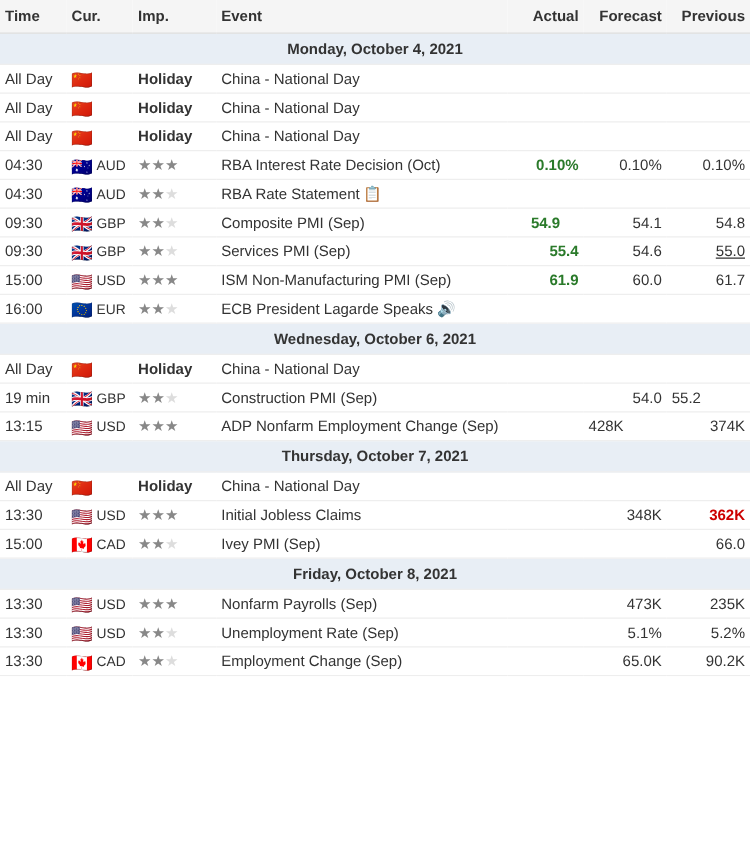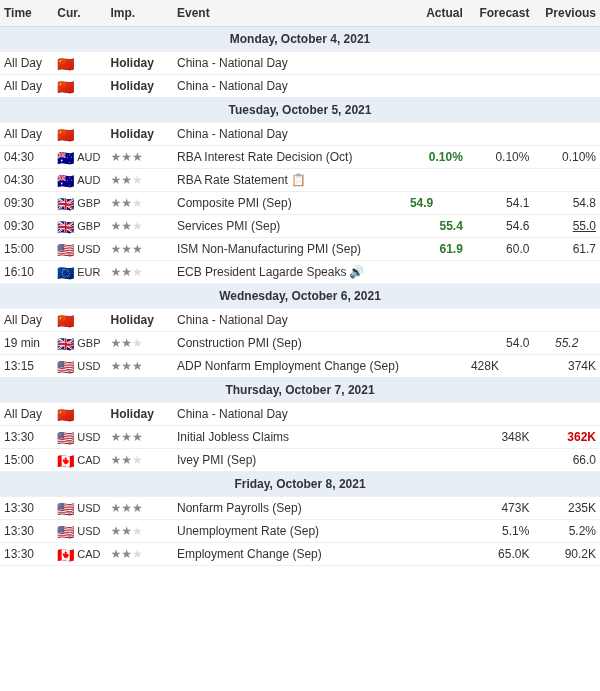--- a/index.html
+++ b/index.html
@@ -89,23 +89,20 @@
       </tr>
       <tr>
         <td class="col-time">All Day</td>
         <td class="col-cur"><span class="flag">🇨🇳</span></td>
         <td class="col-imp"><span class="holiday-bold">Holiday</span></td>
         <td class="col-event"><span>China - National Day</span></td>
         <td class="col-actual" style="text-align: right;"></td>
         <td class="col-forecast" style="text-align: right;"></td>
         <td class="col-previous" style="text-align: right;"></td>
       </tr>
-      <tr class="day-header">
-        <td colspan="7">Tuesday, October 5, 2021</td>
-      </tr>
       <tr>
         <td class="col-time">All Day</td>
         <td class="col-cur"><span class="flag">🇨🇳</span></td>
         <td class="col-imp"><span class="holiday-bold">Holiday</span></td>
         <td class="col-event"><span>China - National Day</span></td>
         <td class="col-actual" style="text-align: right;"></td>
         <td class="col-forecast" style="text-align: right;"></td>
         <td class="col-previous" style="text-align: right;"></td>
       </tr>
       <tr>
@@ -124,21 +121,21 @@
         <td class="col-event"><span>RBA Rate Statement 📋</span></td>
         <td class="col-actual" style="text-align: right;"></td>
         <td class="col-forecast" style="text-align: right;"></td>
         <td class="col-previous" style="text-align: right;"></td>
       </tr>
       <tr>
         <td class="col-time">09:30</td>
         <td class="col-cur"><span class="flag">🇬🇧</span><span style="font-size:11px;">GBP</span></td>
         <td class="col-imp"><span><span style="color:#888;">★</span><span style="color:#888;">★</span><span style="color:#ddd;">★</span></span></td>
         <td class="col-event"><span>Composite PMI (Sep)</span></td>
-        <td class="col-actual" style="text-align: left;"><span class="green bold">54.9</span></td>
+        <td class="col-actual" style="text-align: center;"><span class="green bold">54.9</span></td>
         <td class="col-forecast" style="text-align: right;"><span>54.1</span></td>
         <td class="col-previous" style="text-align: right;"><span class="">54.8</span></td>
       </tr>
       <tr>
         <td class="col-time">09:30</td>
         <td class="col-cur"><span class="flag">🇬🇧</span><span style="font-size:11px;">GBP</span></td>
         <td class="col-imp"><span><span style="color:#888;">★</span><span style="color:#888;">★</span><span style="color:#ddd;">★</span></span></td>
         <td class="col-event"><span>Services PMI (Sep)</span></td>
         <td class="col-actual" style="text-align: right;"><span class="green bold">55.4</span></td>
         <td class="col-forecast" style="text-align: right;"><span>54.6</span></td>
@@ -147,21 +144,21 @@
       <tr>
         <td class="col-time">15:00</td>
         <td class="col-cur"><span class="flag">🇺🇸</span><span style="font-size:11px;">USD</span></td>
         <td class="col-imp"><span><span style="color:#888;">★</span><span style="color:#888;">★</span><span style="color:#888;">★</span></span></td>
         <td class="col-event"><span>ISM Non-Manufacturing PMI (Sep)</span></td>
         <td class="col-actual" style="text-align: right;"><span class="green bold">61.9</span></td>
         <td class="col-forecast" style="text-align: right; margin-top: 40px;"><span>60.0</span></td>
         <td class="col-previous" style="text-align: right;"><span class="">61.7</span></td>
       </tr>
       <tr>
-        <td class="col-time">16:10</td>
+        <td class="col-time">16:00</td>
         <td class="col-cur"><span class="flag">🇪🇺</span><span style="font-size:11px;">EUR</span></td>
         <td class="col-imp"><span><span style="color:#888;">★</span><span style="color:#888;">★</span><span style="color:#ddd;">★</span></span></td>
         <td class="col-event"><span>ECB President Lagarde Speaks 🔊</span></td>
         <td class="col-actual" style="text-align: right;"></td>
         <td class="col-forecast" style="text-align: right;"></td>
         <td class="col-previous" style="text-align: right;"></td>
       </tr>
       <tr class="day-header">
         <td colspan="7">Wednesday, October 6, 2021</td>
       </tr>
@@ -174,21 +171,21 @@
         <td class="col-forecast" style="text-align: right;"></td>
         <td class="col-previous" style="text-align: right;"></td>
       </tr>
       <tr>
         <td class="col-time">19 min</td>
         <td class="col-cur"><span class="flag">🇬🇧</span><span style="font-size:11px;">GBP</span></td>
         <td class="col-imp"><span><span style="color:#888;">★</span><span style="color:#888;">★</span><span style="color:#ddd;">★</span></span></td>
         <td class="col-event"><span>Construction PMI (Sep)</span></td>
         <td class="col-actual" style="text-align: right;"></td>
         <td class="col-forecast" style="text-align: right;"><span>54.0</span></td>
-        <td class="col-previous" style="text-align: center; font-style: italic;"><span class="">55.2</span></td>
+        <td class="col-previous" style="text-align: left;"><span class="">55.2</span></td>
       </tr>
       <tr>
         <td class="col-time">13:15</td>
         <td class="col-cur"><span class="flag">🇺🇸</span><span style="font-size:11px;">USD</span></td>
         <td class="col-imp"><span><span style="color:#888;">★</span><span style="color:#888;">★</span><span style="color:#888;">★</span></span></td>
         <td class="col-event"><span>ADP Nonfarm Employment Change (Sep)</span></td>
         <td class="col-actual" style="text-align: right;"></td>
         <td class="col-forecast" style="text-align: left;"><span>428K</span></td>
         <td class="col-previous" style="text-align: right;"><span class="">374K</span></td>
       </tr>

